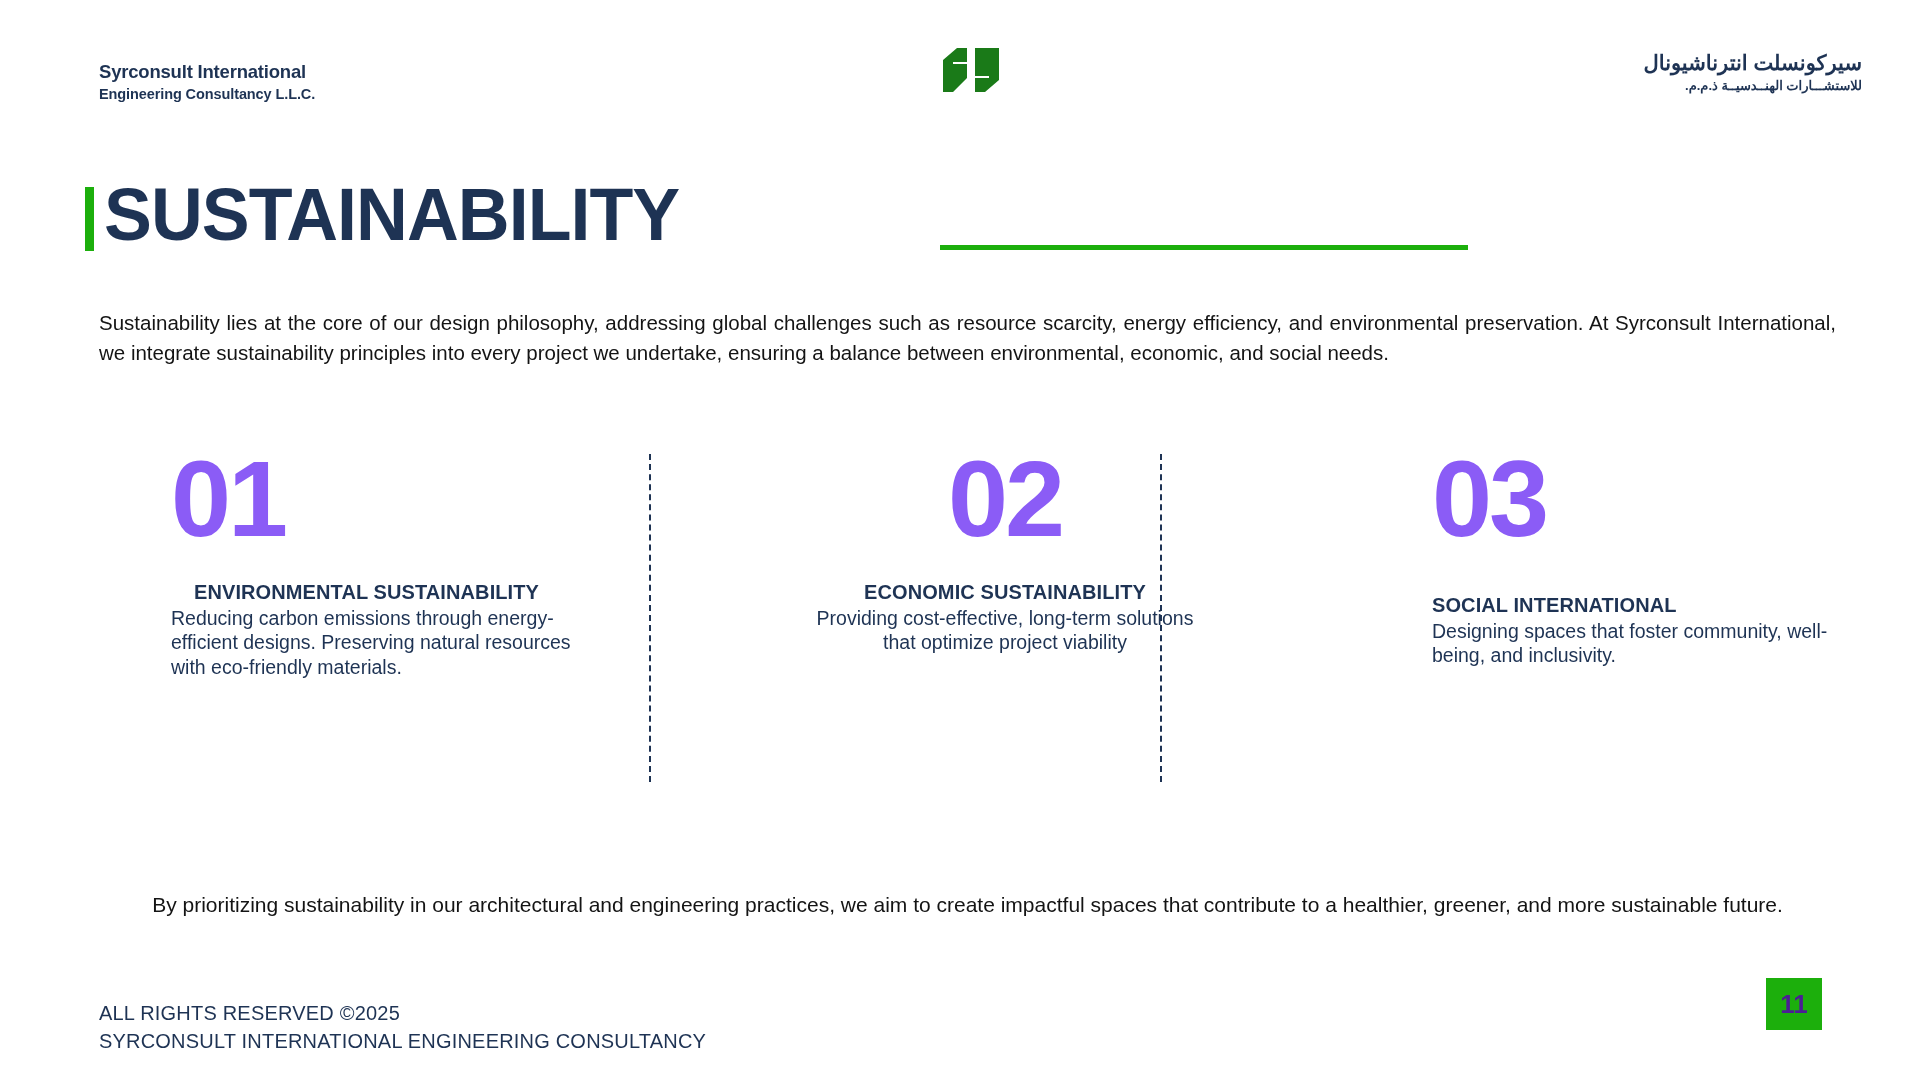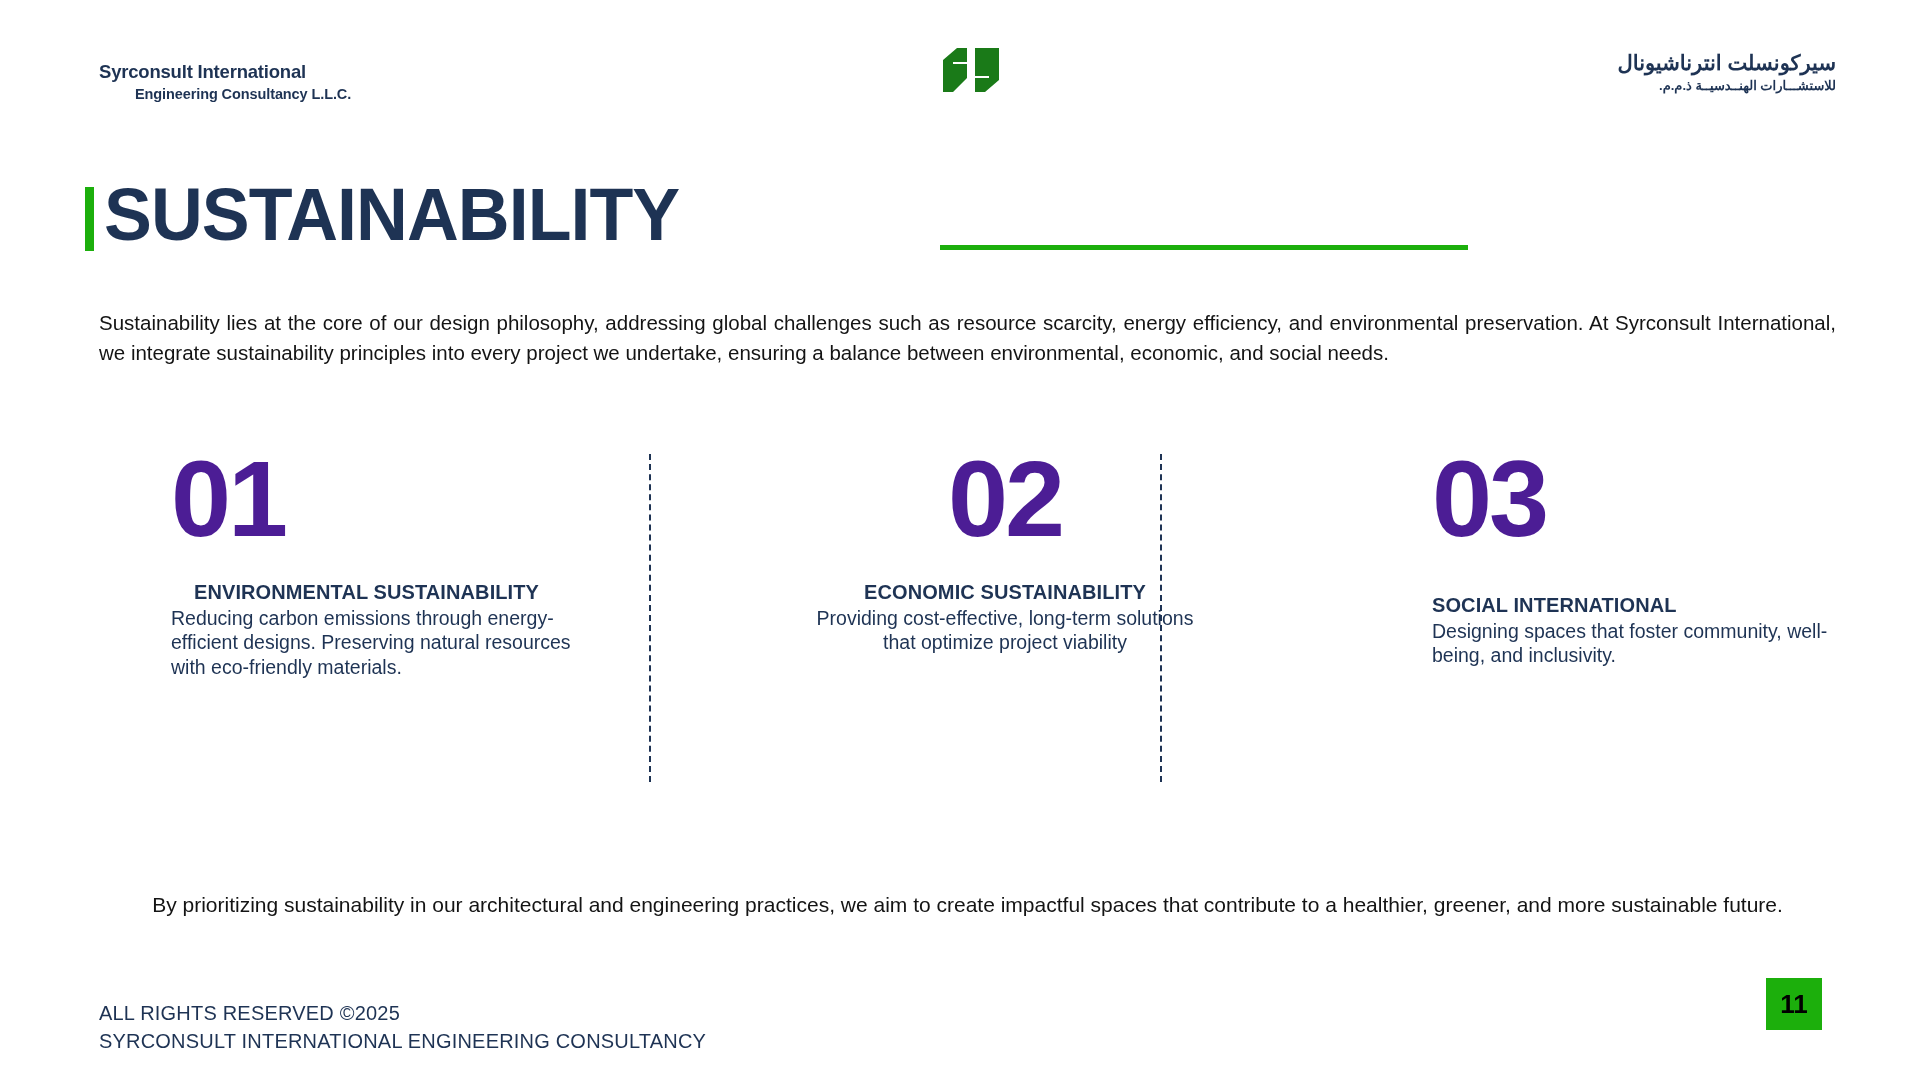--- a/index.html
+++ b/index.html
@@ -19,29 +19,29 @@
   .brand-en {
     position:absolute; left:99px; top:60px;
     color:#1e3354;
   }
   .brand-en .line1 {
     font-size:18.5px; font-weight:bold; letter-spacing:-0.2px;
     line-height:1.28;
   }
   .brand-en .line2 {
     font-size:14.5px; font-weight:bold; letter-spacing:-0.1px;
-    line-height:1.35; margin-top:1px;margin-left:36px;
+    line-height:1.35; margin-top:1px;
   }
 
   .logo-mark {
     position:absolute; left:941px; top:48px; width:62px; height:44px;
   }
 
   .brand-ar {
-    position:absolute; right:85px; top:50px;
+    position:absolute; right:59px; top:50px;
     color:#1e3354; direction:rtl;
   }
   .brand-ar .ar1 {
     font-size:21px; font-weight:bold; line-height:1.25;
     letter-spacing:0.5px;
   }
   .brand-ar .ar2 {
     font-size:13px; font-weight:bold; line-height:1.3;
     letter-spacing:0.5px; margin-top:2px;
   }
@@ -76,21 +76,21 @@
   
   .columns {
     position:absolute; left:99px; top:448px; width:1740px; height:340px;
   }
   .col { position:absolute; top:0; width:400px; }
   .col-1 { left:72px; }
   .col-2 { left:706px;text-align:center; }
   .col-3 { left:1333px; }
 
   .col-num {
-    font-size:108px; font-weight:bold; color:#4c1d95;
+    font-size:108px; font-weight:bold; color:#8b5cf6;
     line-height:0.94; letter-spacing:-3px;
   }
   .col-head {
     font-size:20px; font-weight:bold; color:#1e3354;
     line-height:1.2; letter-spacing:0.1px;
   }
   .col-body {
     font-size:19.5px; color:#1e3354; line-height:1.26;
     margin-top:2px; font-weight:400;
   }
@@ -115,21 +115,21 @@
 
   
   .footer-text {
     position:absolute; left:99px; top:1000px;
     font-size:20px; line-height:1.38; color:#1e3354;
     letter-spacing:0.2px;
   }
   .page-badge {
     position:absolute; left:1766px; top:978px;
     width:56px; height:52px; background:#1CAF0C;
-    color:#000000; font-size:26px; font-weight:bold;
+    color:#4c1d95; font-size:26px; font-weight:bold;
     display:flex; align-items:center; justify-content:center;
     letter-spacing:0px;
   }
 </style>
 </head>
 <body>
 
 <div class="header">
 
   <div class="brand-en">

